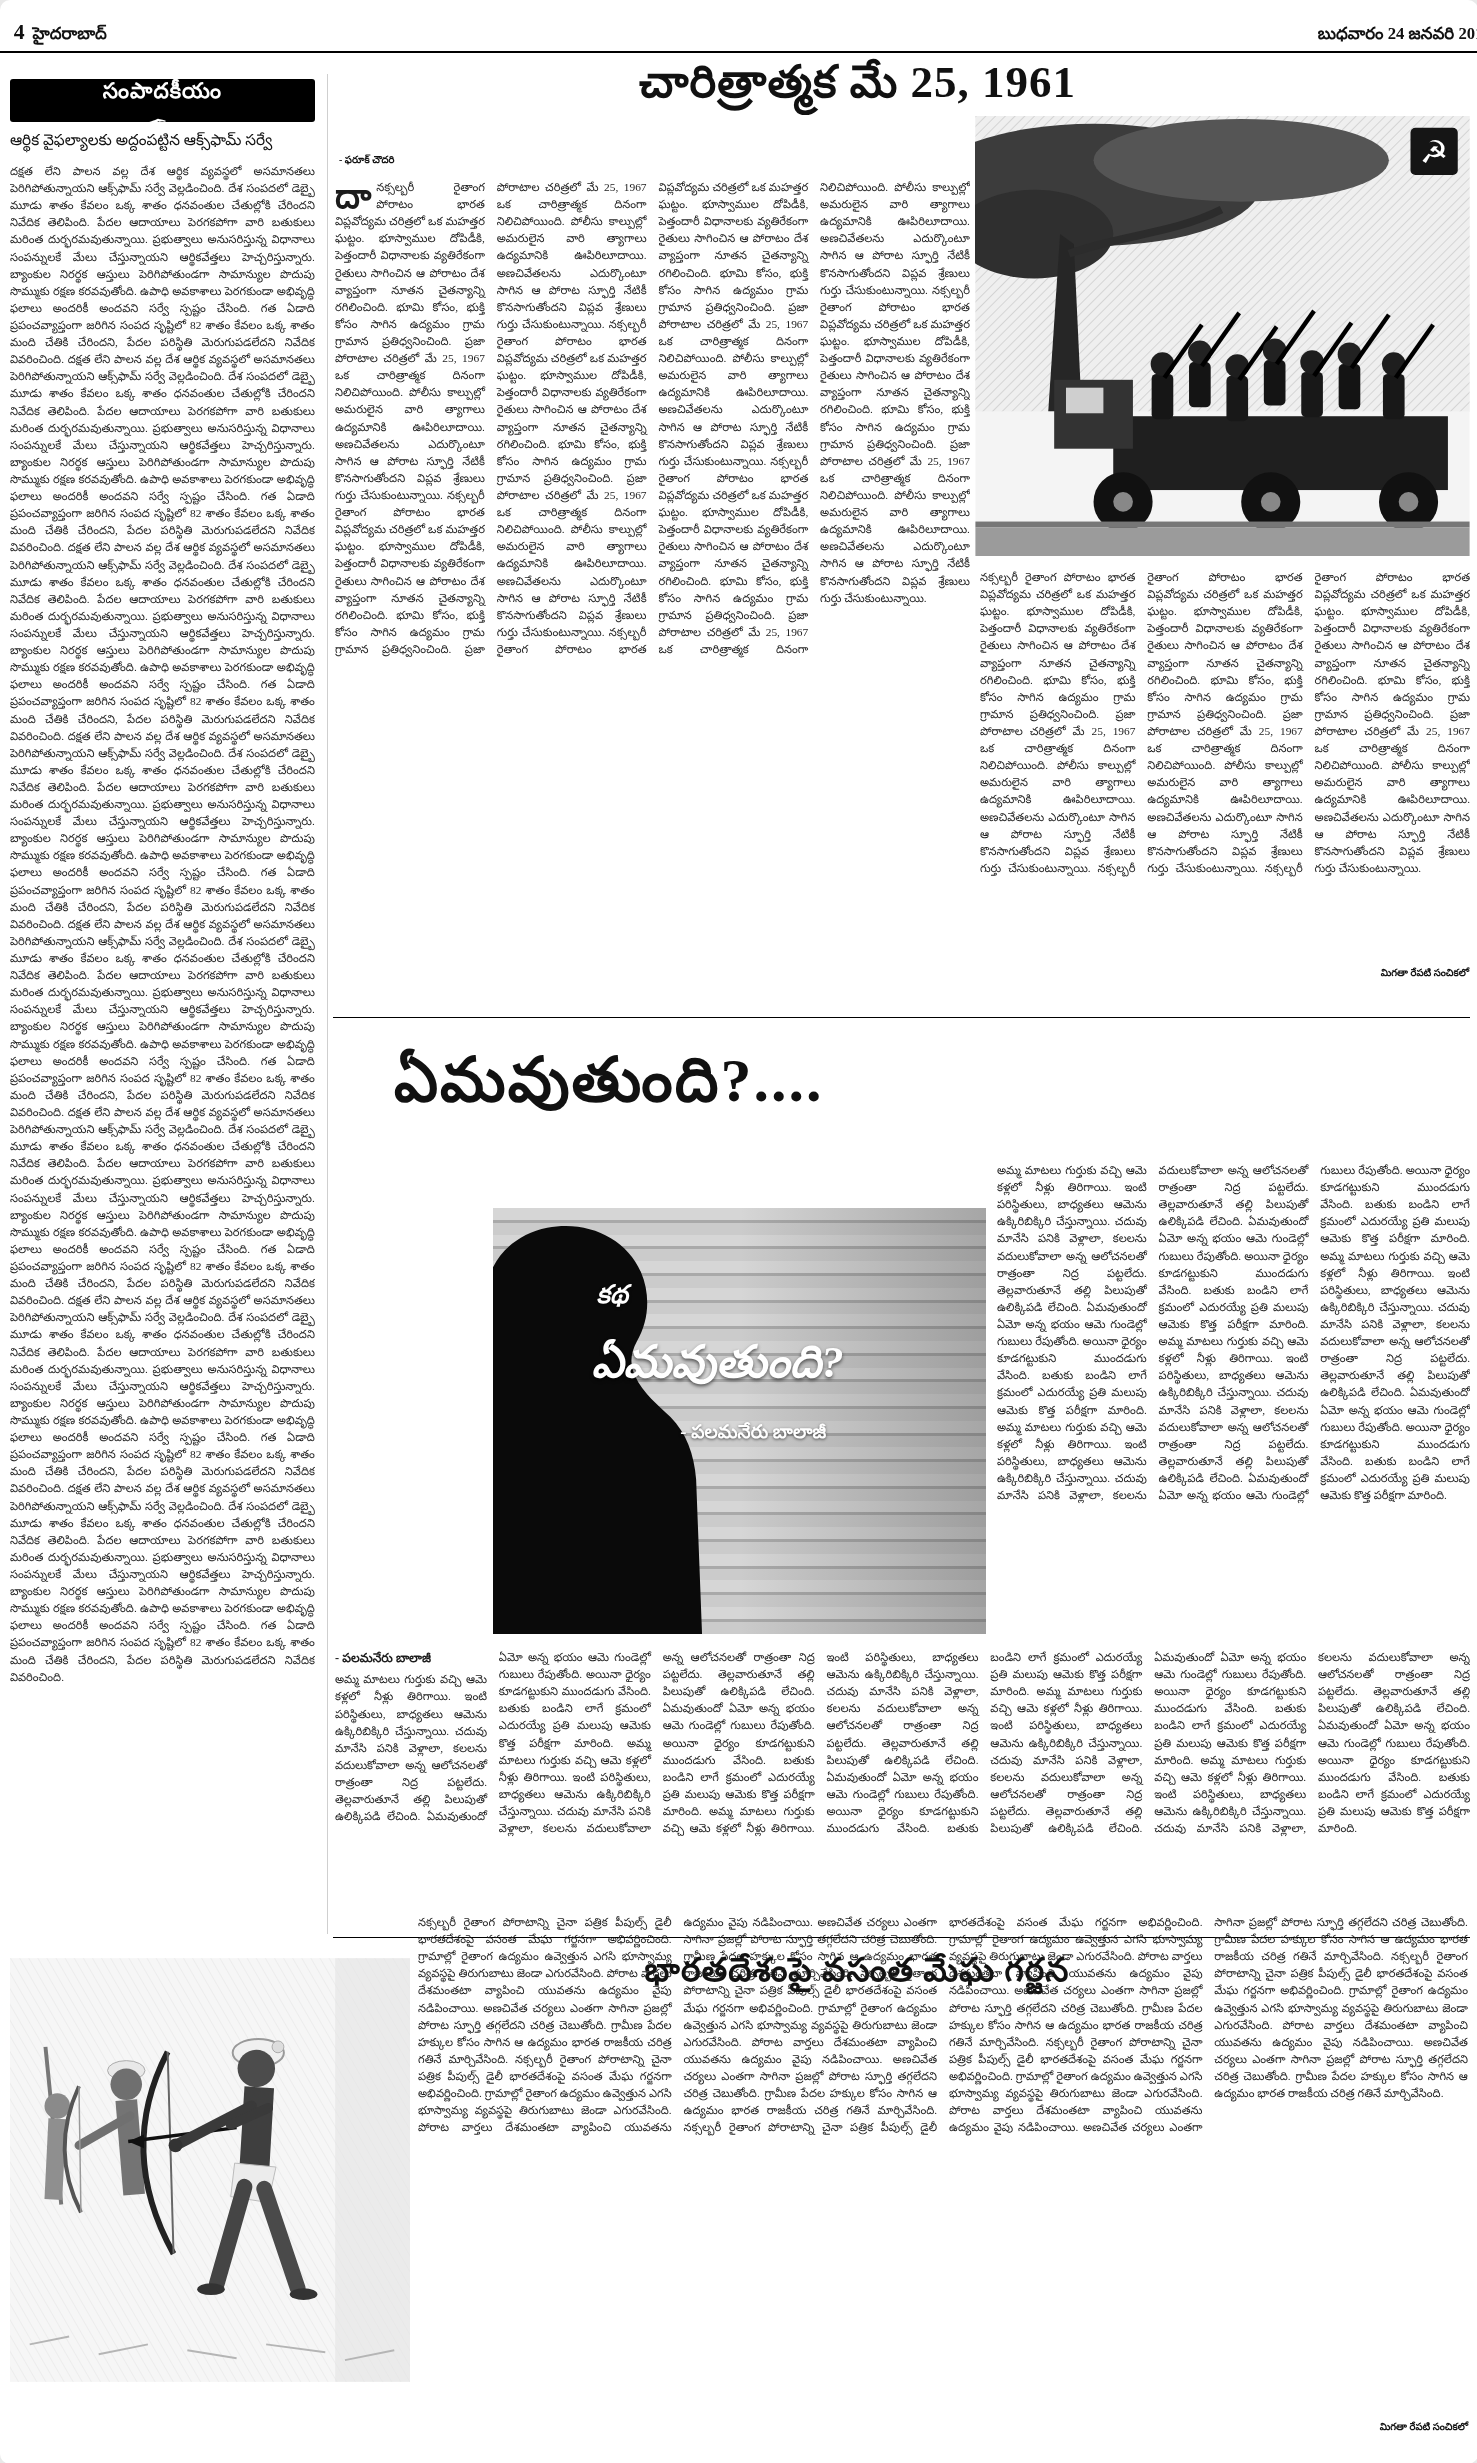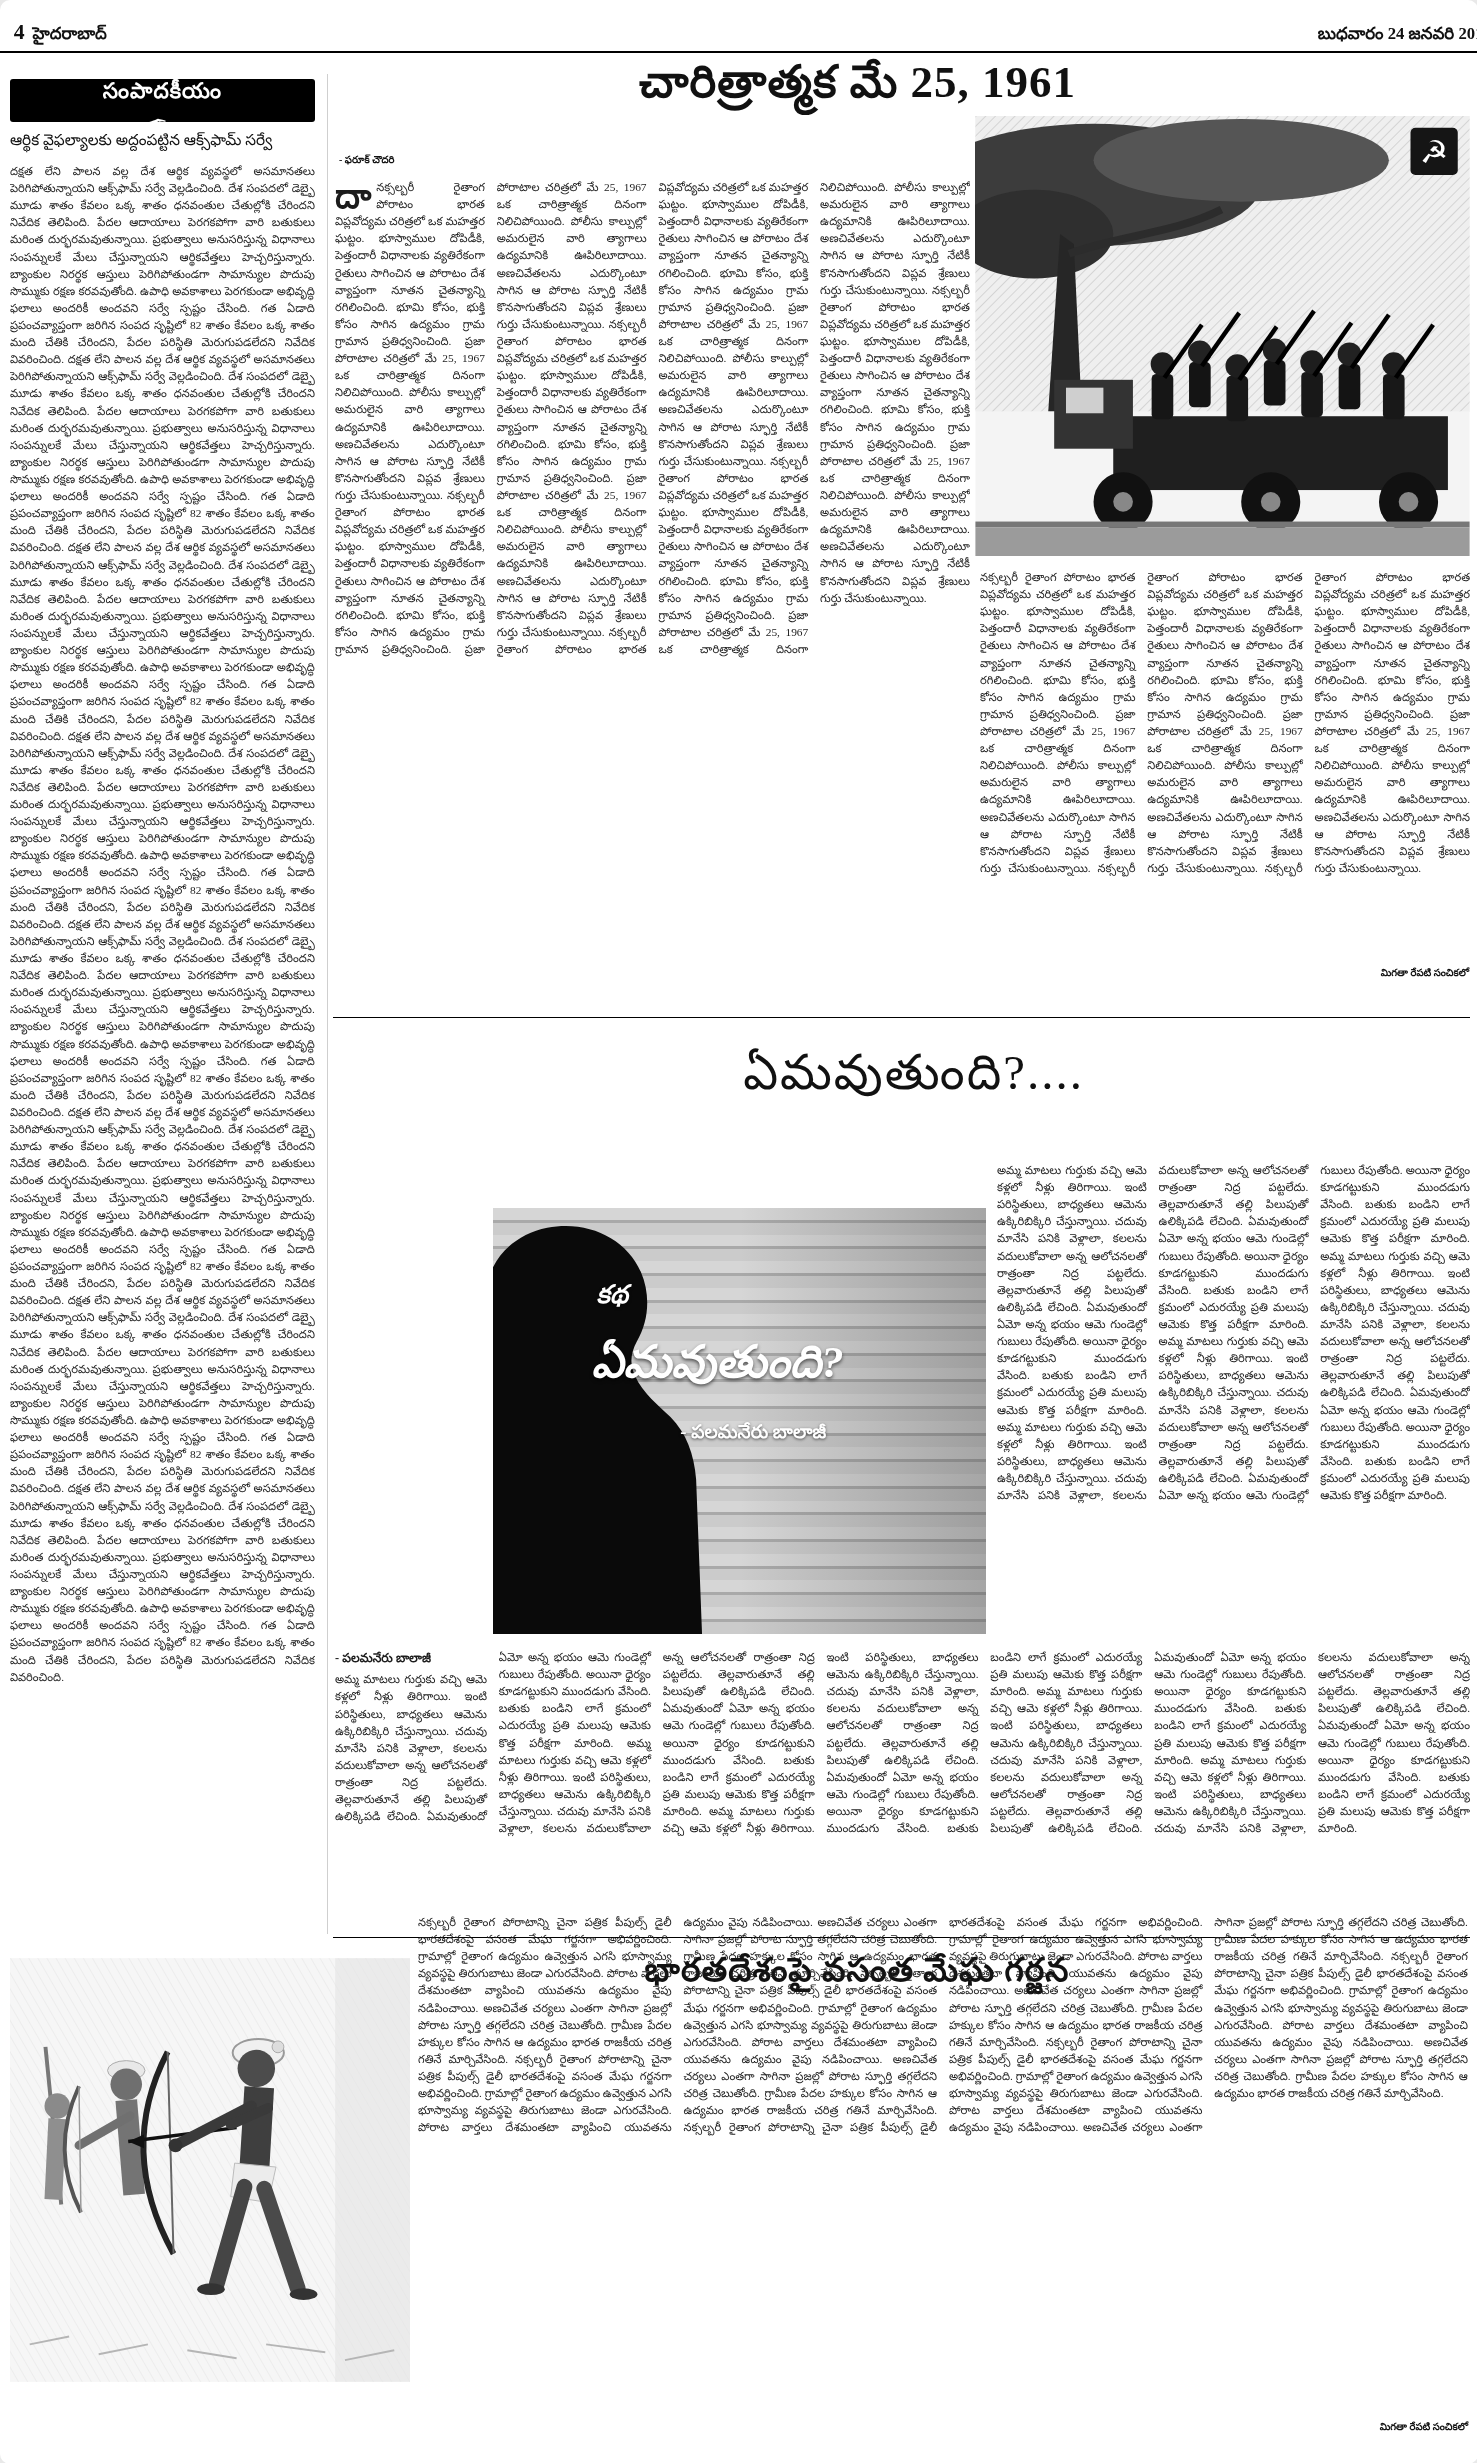--- a/index.html
+++ b/index.html
@@ -28,21 +28,21 @@
   .cols4{column-count:4;column-gap:11.8px;}
   .colsw{column-width:146px;column-gap:11.8px;}
   .dropcap{float:left;font-size:35px;line-height:.9;font-weight:bold;padding:2px 4.9px 0 0;}
   .signoff{font-size:10px;font-weight:bold;text-align:right;}
 
   
   .lead-hl{font-size:45px;font-weight:bold;text-align:center;line-height:1.15;letter-spacing:1px;}
   .byline{font-size:10px;font-weight:bold;}
 
   
-  .story-hl{font-size:49px;font-weight:normal;line-height:1.1;letter-spacing:2px;text-align:right;}
+  .story-hl{font-size:62px;font-weight:bold;line-height:1.1;letter-spacing:2px;}
   .photo{background:repeating-linear-gradient(180deg,#d6d6d6 0 11.8px,#a9a9a9 11.8px 14.8px,#cbcbcb 14.8px 26.6px);overflow:hidden;}
   .photo .shade{position:absolute;inset:0;background:linear-gradient(90deg,rgba(0,0,0,0) 50%,rgba(40,40,40,.28));}
   .photo-kicker{position:absolute;left:21%;top:17%;color:#fff;font-size:25.6px;font-style:italic;font-weight:bold;text-shadow:0 1px 3px rgba(0,0,0,.6);}
   .photo-title{position:absolute;left:20%;top:30%;color:#fff;font-size:45px;font-weight:bold;font-style:italic;text-shadow:0 2px 3.9px rgba(0,0,0,.6);}
   .photo-byline{position:absolute;left:38%;top:50%;color:#fff;font-size:18.7px;font-weight:bold;text-shadow:0 1px 3px rgba(0,0,0,.6);}
   .story-byline{font-weight:bold;font-size:12.3px;margin-bottom:3.9px;}
 
   
   .bottom-hl{font-size:33px;font-weight:bold;text-align:center;letter-spacing:1px;}
 </style>

